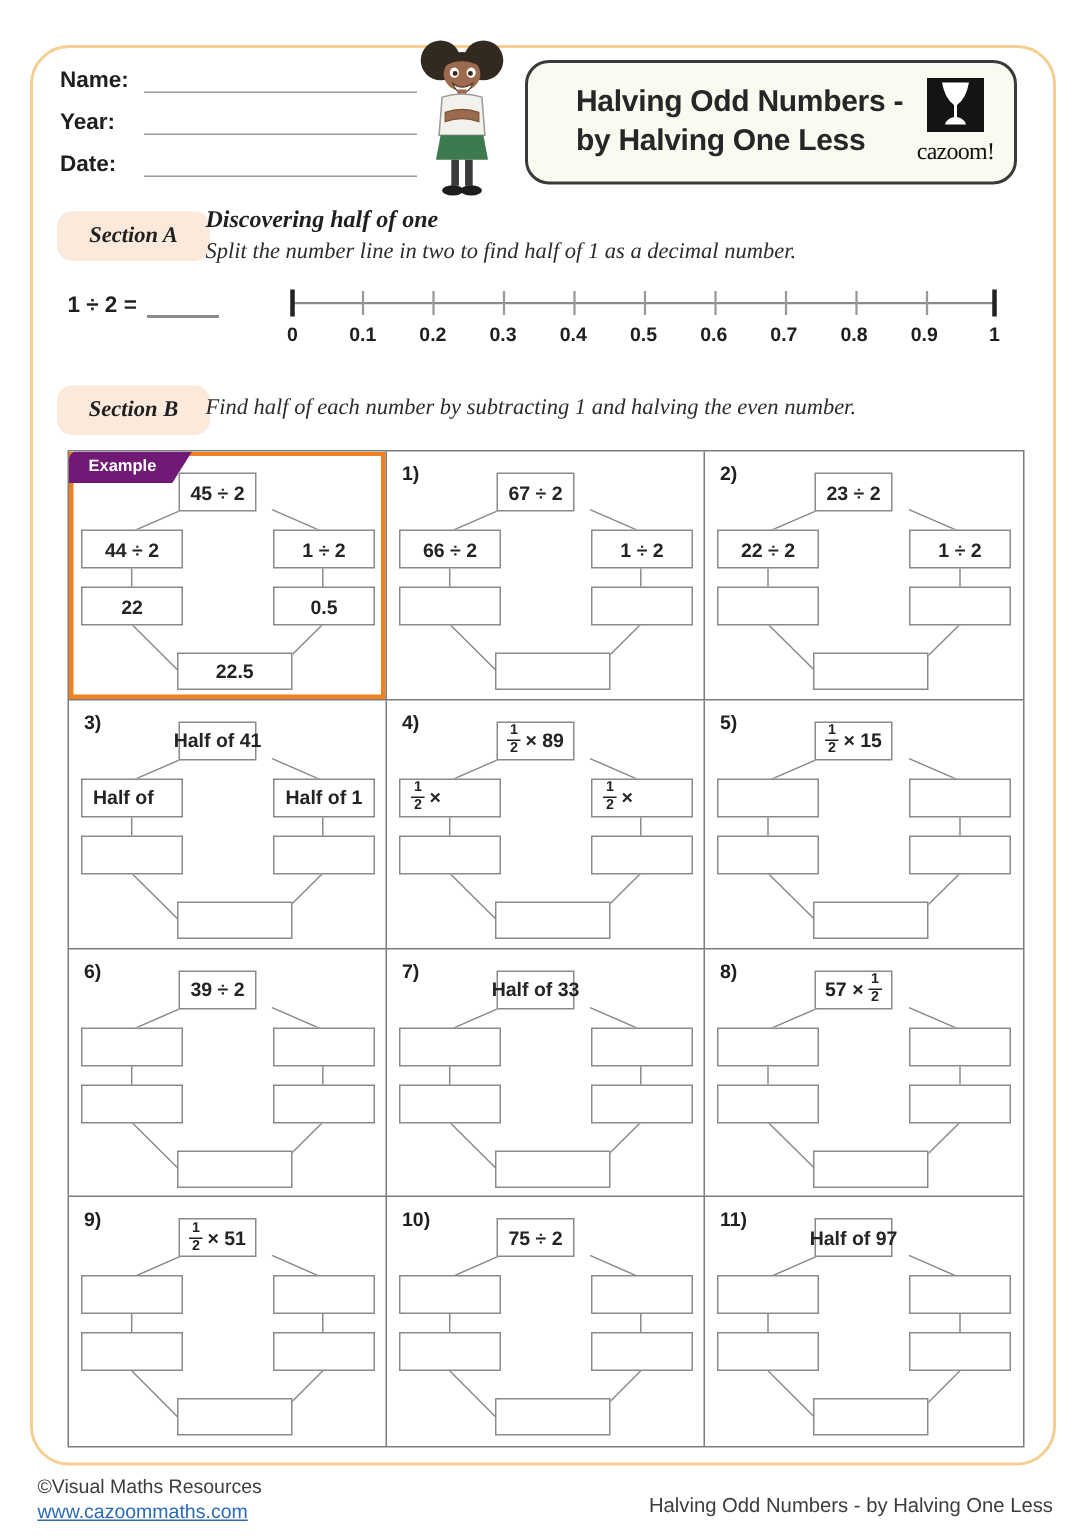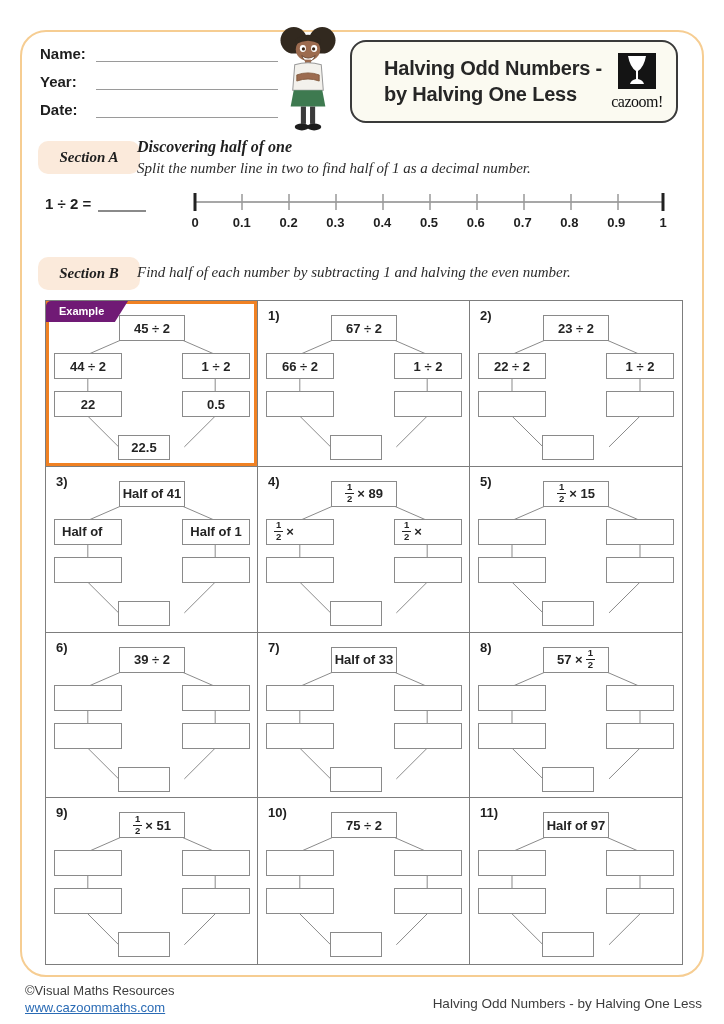--- a/index.html
+++ b/index.html
@@ -56,26 +56,26 @@
   .cell:nth-child(n+10) { border-bottom:none; }
   .cell.example { box-shadow:inset 0 0 0 3px #F08123; }
   .cell-label { position:absolute; left:10px; top:7px; font-weight:bold; font-size:13px; color:#1f1f1f; }
   .example-tab { position:absolute; left:0; top:0; width:82px; height:21px; background:#701a75;
     color:#fff; font-weight:bold; font-size:11px; line-height:21px; padding-left:13px;
     clip-path:polygon(0 0,100% 0,84% 100%,0 100%); border-top-left-radius:5px; }
   .lines { position:absolute; left:0; top:0; width:100%; height:100%; }
   .box { position:absolute; border:1px solid #8a8a8a; background:#fff; display:flex; align-items:center;
     justify-content:center; gap:3px; font-weight:bold; font-size:13px; color:#242424; white-space:nowrap; }
   .box.align-left { justify-content:flex-start; padding-left:7px; }
-  .b-top    { left:73px;  top:14px;  width:66px; height:26px; }
+  .b-top    { left:73px;  top:14px;  width:52px; height:26px; }
   .b-left   { left:8px;   top:52px;  width:68px; height:26px; }
   .b-right  { left:136px; top:52px;  width:68px; height:26px; }
   .b-left2  { left:8px;   top:90px;  width:68px; height:26px; }
   .b-right2 { left:136px; top:90px;  width:68px; height:26px; }
-  .b-bottom { left:72px;  top:134px; width:52px; height:25px; }
+  .b-bottom { left:72px;  top:134px; width:77px; height:25px; }
   .frac { display:inline-block; text-align:center; font-size:9.5px; line-height:1.15; font-weight:bold; vertical-align:middle; }
   .frac .num { display:block; border-bottom:1.2px solid #242424; padding:0 2px; }
   .frac .den { display:block; }
 
   
   .footer-left { position:absolute; left:25px; top:983px; font-size:13px; color:#3d3d3d; line-height:1.3; }
   .footer-left a { color:#2a6bb5; text-decoration:underline; }
   .footer-right { position:absolute; right:22px; top:996px; font-size:13.5px; color:#3d3d3d; }
 </style>
 </head>

